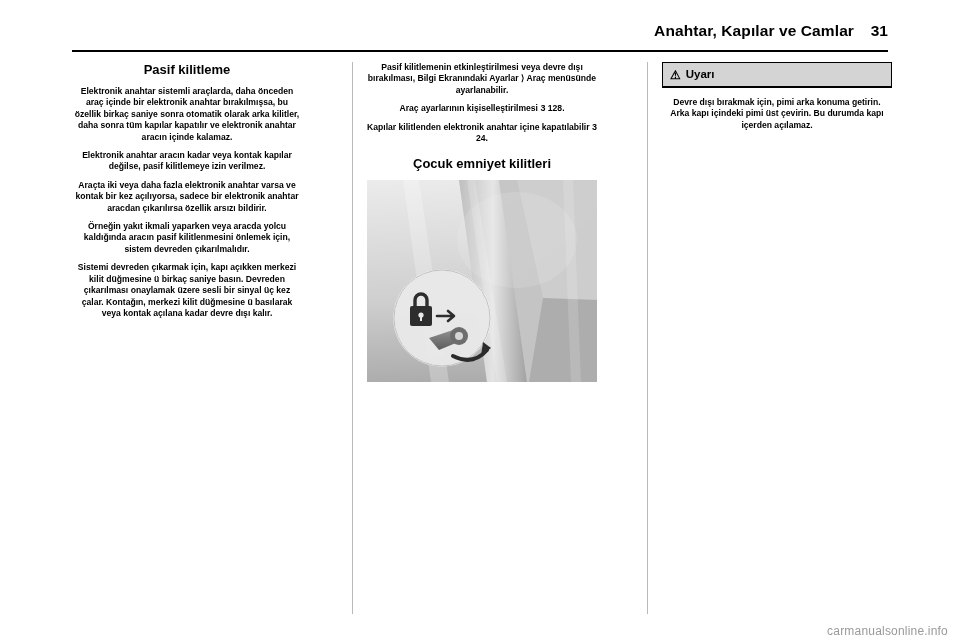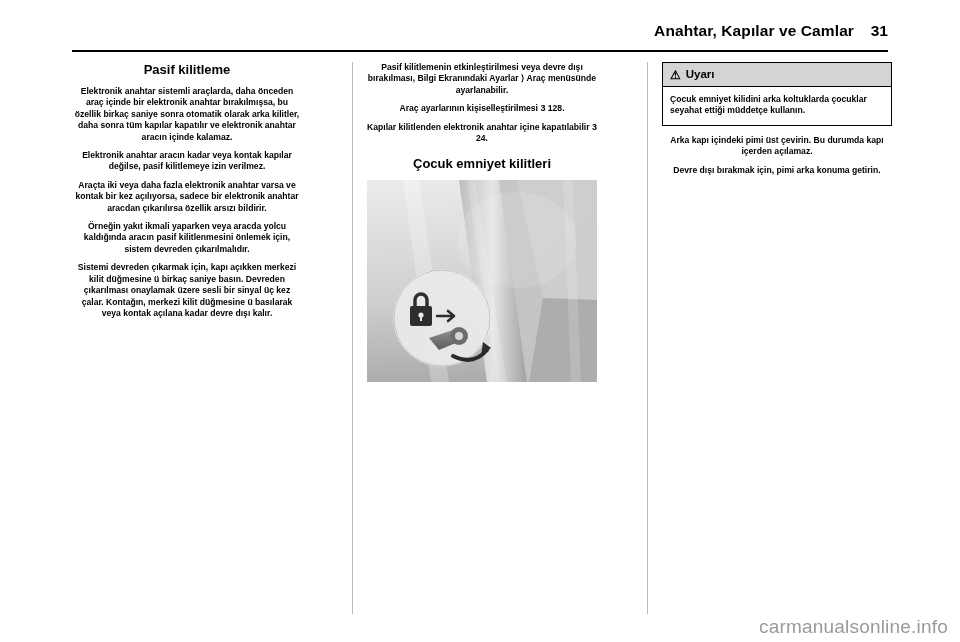--- a/index.html
+++ b/index.html
@@ -132,21 +132,21 @@
     overflow: hidden;
     background: #d9d9d9;
   }
   .fig-svg { display:block; width:230px; height:202px; }
 
   
   .watermark {
     position: absolute;
     right: 12px;
     bottom: 4px;
-    font-size: 19px;
+    font-size: 12px;
     color: #9a9a9a;
     letter-spacing: 0.2px;
     font-family: "Liberation Sans", sans-serif;
   }
 </style>
 </head>
 <body>
 
 <div class="page">
 
@@ -245,21 +245,20 @@
       </svg>
     </div>
   </div>
 
   <div class="col" id="col3">
     <div class="warn-box">
       <div class="warn-head">
         <span class="wicon">⚠</span>
         <span class="wtitle">Uyarı</span>
       </div>
-      <div class="warn-body">Çocuk emniyet kilidini arka koltuklarda çocuklar seyahat ettiği müddetçe kullanın.</div>
     </div>
 
+    <p class="para last">Devre dışı bırakmak için, pimi arka konuma getirin.</p>
     <p class="para">Arka kapı içindeki pimi üst çevirin. Bu durumda kapı içerden açılamaz.</p>
-    <p class="para last">Devre dışı bırakmak için, pimi arka konuma getirin.</p>
   </div>
 
   <div class="watermark">carmanualsonline.info</div>
 </div>
 
 </body></html>

